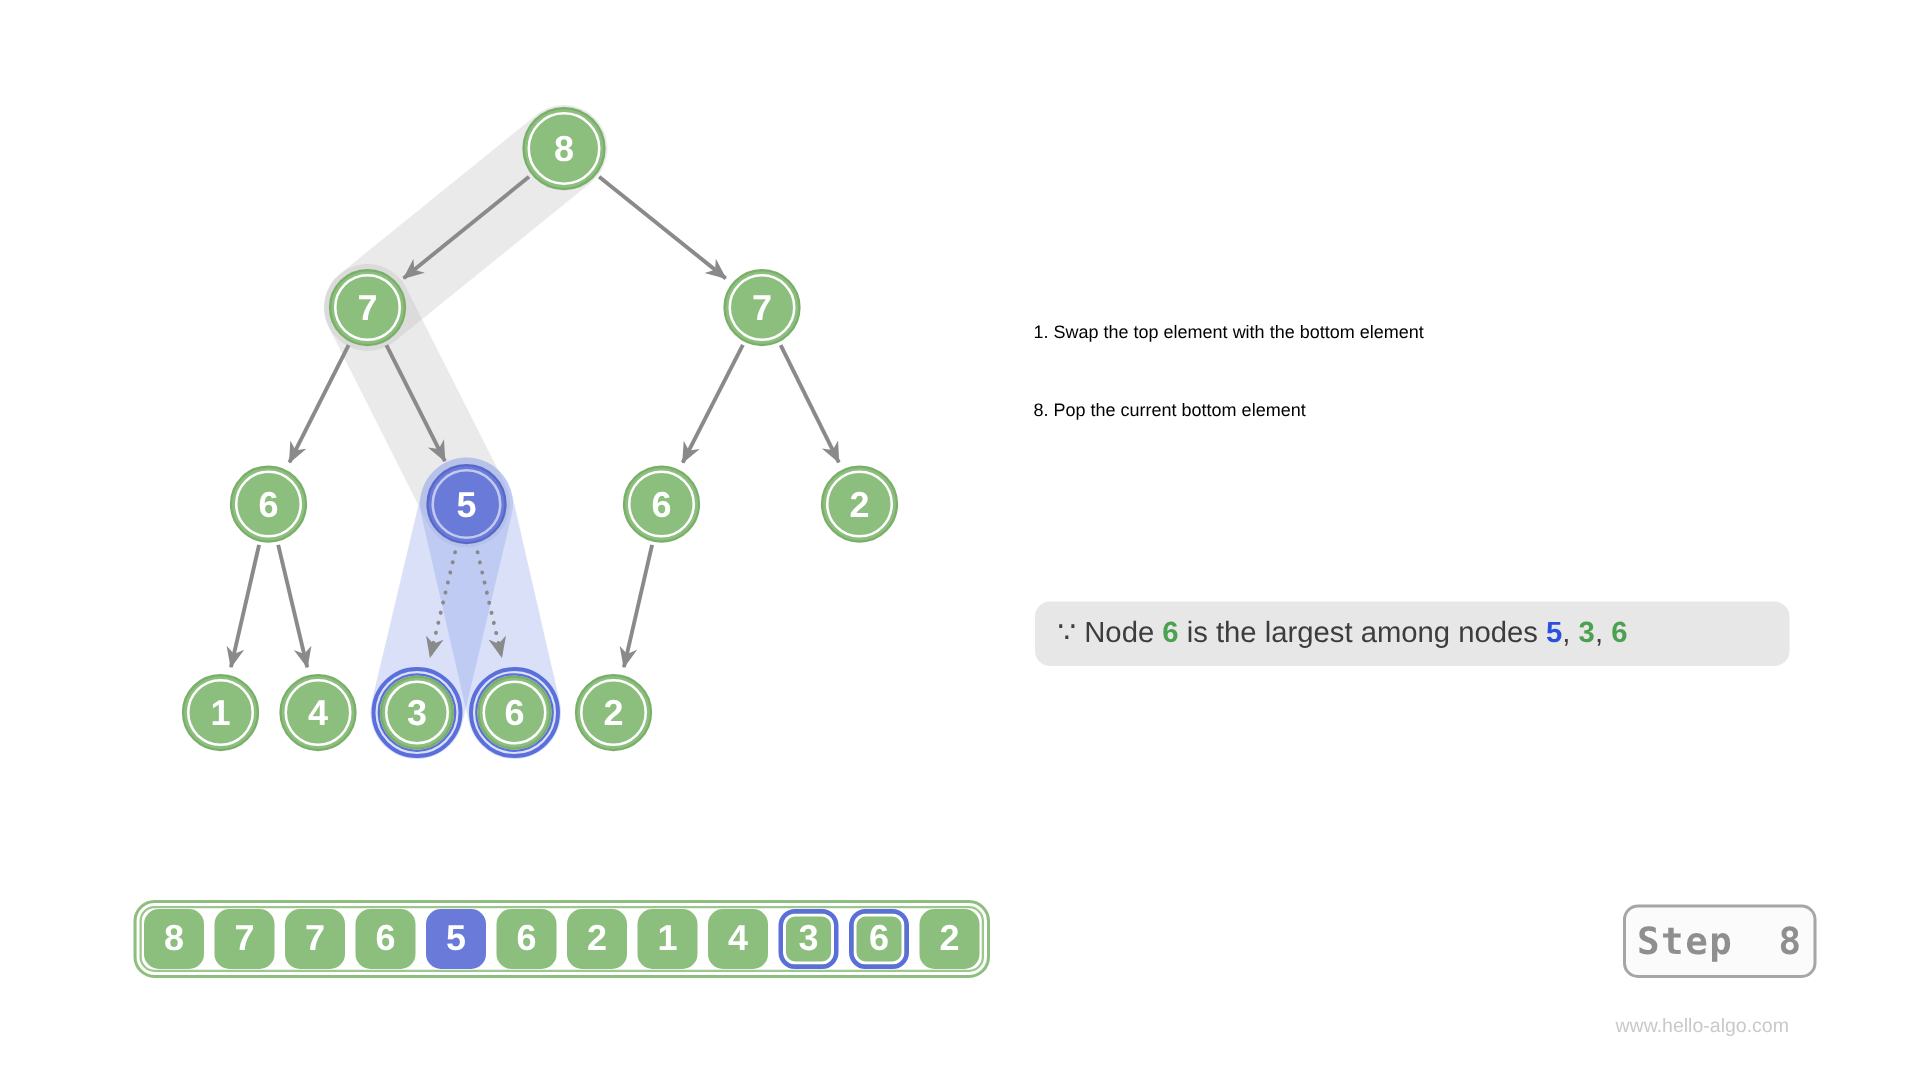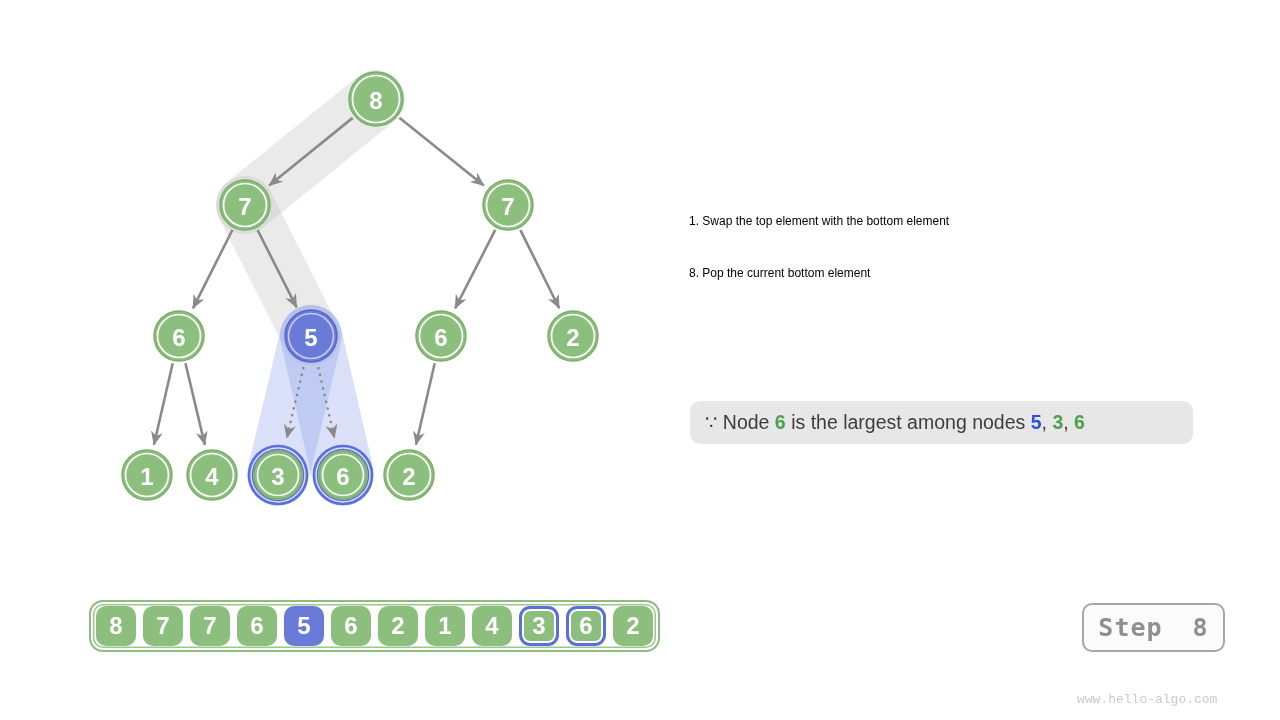--- a/index.html
+++ b/index.html
@@ -19,27 +19,27 @@
   
   .array-wrap{position:absolute;left:89px;top:600px;display:flex;gap:7px;
               padding:4px 5px;border:2px solid #8CBE7D;border-radius:14px;
               box-shadow:inset 0 0 0 2px #fff, inset 0 0 0 3.5px #9cc68e;background:#fff;}
   .cell{width:40px;height:40px;border-radius:10px;display:flex;align-items:center;justify-content:center;
         font-size:24px;font-weight:700;color:#fff;background:#8CBE7D;box-sizing:border-box;}
   .cell.blue{background:#697AD8;}
   .cell.outlined{border:3px solid #5B6FDB;box-shadow:inset 0 0 0 2px #fff;border-radius:11px;}
 
   
-  .step-btn{position:absolute;left:1082px;top:603px;width:143px;height:49px;box-sizing:border-box;
+  .step-btn{position:absolute;left:1082px;top:603px;width:129px;height:49px;box-sizing:border-box;
             background:#fbfbfb;border:2px solid #a6a6a6;border-radius:10px;
             display:flex;align-items:center;justify-content:center;
             font-family:"DejaVu Sans Mono",monospace;font-size:25px;font-weight:700;
             color:#8f8f8f;letter-spacing:1px;word-spacing:14px;}
-  .watermark{position:absolute;left:1077px;top:676px;width:136px;text-align:right;
-             font-family:Liberation Mono, monospace;font-size:13px;color:#c9c9c9;white-space:nowrap;margin-top:16px;}
+  .watermark{position:absolute;left:1077px;top:676px;width:136px;text-align:left;
+             font-family:Liberation Sans, sans-serif;font-size:13px;color:#c9c9c9;white-space:nowrap;}
 </style>
 </head>
 <body>
 
 <div class="canvas">
 
   <svg id="tree-svg" width="1280" height="720" viewBox="0 0 1280 720">
       <defs>
         <marker id="ah" markerUnits="userSpaceOnUse" markerWidth="14" markerHeight="14" viewBox="0 0 10 10" refX="9.5" refY="5" orient="auto-start-reverse">
           <path d="M0,0.7 L10,5 L0,9.3 L3,5 Z" fill="#8a8a8a"></path>

